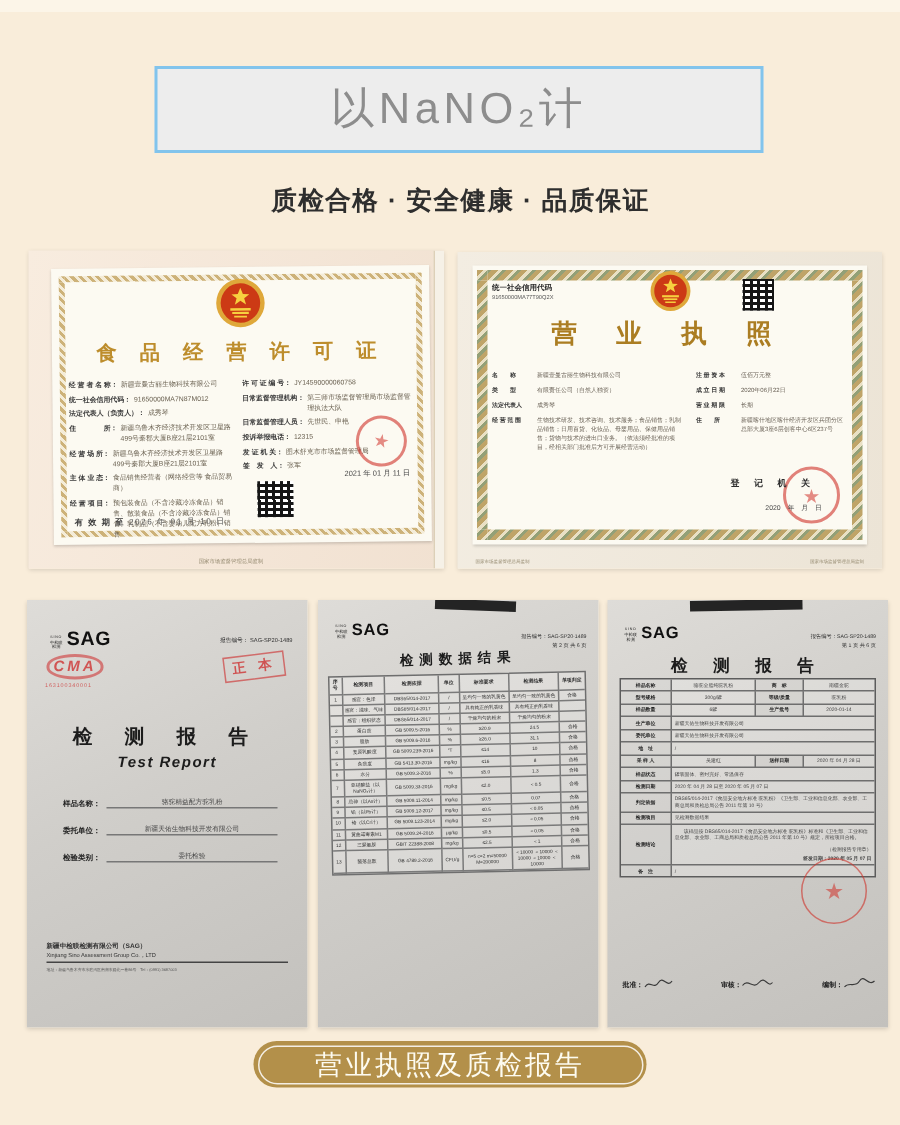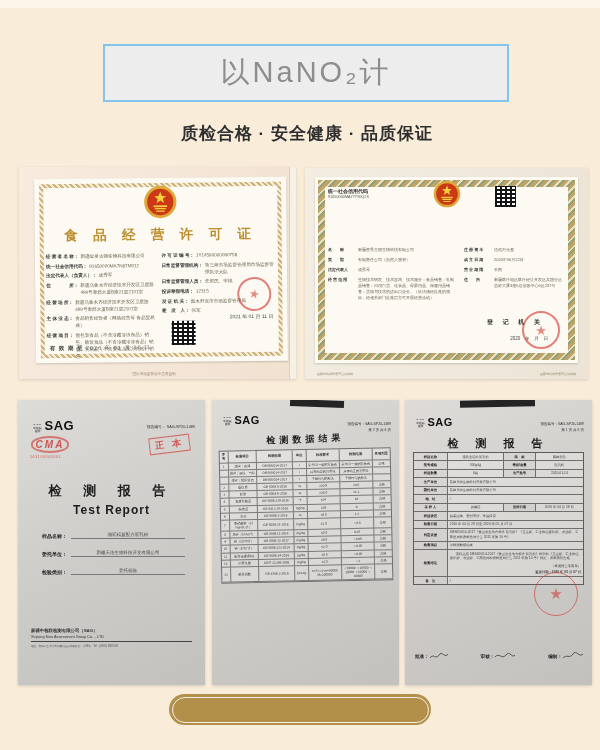--- a/index.html
+++ b/index.html
@@ -205,20 +205,21 @@
     <div class="emblem" style="top:3px;width:28px;height:28px;">
       <svg viewBox="0 0 40 40" width="28" height="28">
         <circle cx="20" cy="20" r="19" fill="#dfa83a"></circle>
           <circle cx="20" cy="20" r="15.5" fill="#cc3a15"></circle>
         <path d="M20 8 l2 5 5 .3 -4 3 1.4 5 -4.4-3 -4.4 3 1.4-5 -4-3 5-.3z" fill="#f7d03f"></path>
         <rect x="12" y="24" width="16" height="2" fill="#f7d03f"></rect>
           <rect x="13.5" y="27" width="13" height="1.6" fill="#f7d03f"></rect>
         <rect x="15" y="30" width="10" height="1.4" fill="#f7d03f"></rect>
       </svg>
     </div>
+    <div class="cert-title" style="top:34px;font-size:17px;letter-spacing:11px;color:#ab7d22;">营 业 执 照</div>
     <div class="qr" style="width:21px;height:21px;right:62px;top:9px;"></div>
     <div class="abs" style="right:14px;top:10px;width:44px;font-size:2.8px;color:#777;line-height:1.6;">
       <div></div>
         <div></div>
         <div></div>
         <div></div>
     </div>
     <div class="biz-cols">
       <div class="bcol l">
         <div class="brow">
@@ -274,21 +275,21 @@
     <span class="sag-text" style="font-size:13px;">SAG</span>
   </div>
   <div class="repno" style="right:10px;top:24px;font-size:3.8px;">
     <span>报告编号：</span>
     <span>SAG-SP20-1489</span>
   </div>
   <div class="cma">CMA</div>
   <div class="cma-no">163100340001</div>
   <div class="orig">正 本</div>
   <div class="rtitle" style="top:82px;font-size:13px;letter-spacing:9px;">检  测  报  告</div>
-  <div class="rtitle" style="top:103px;font-size:12px;font-weight:600;letter-spacing:1px;">Test Report</div>
+  <div class="rtitle" style="top:103px;font-size:10px;font-weight:600;letter-spacing:1px;font-style:italic;">Test Report</div>
   <div class="abs" style="left:0;right:0;top:132px;">
     <div class="r1row" style="position:relative;margin-bottom:11px;left:24px;width:143px;">
         <span class="fl">样品名称：</span>
         <span class="fv">骆驼精益配方驼乳粉</span>
       </div>
       <div class="r1row" style="position:relative;margin-bottom:11px;left:24px;width:143px;">
         <span class="fl">委托单位：</span>
         <span class="fv">新疆天佑生物科技开发有限公司</span>
       </div>
       <div class="r1row" style="position:relative;margin-bottom:11px;left:24px;width:143px;">
@@ -564,13 +565,14 @@
       <span>编制：</span>
       <svg width="22" height="9" viewBox="0 0 22 9">
           <path d="M1 6 C4 2 8 7 11 2 S17 6 21 2" fill="none" stroke="#3a3a3a" stroke-width=".8"></path>
         </svg>
     </span>
   </div>
 </div>
 
 <div class="abs pill">
   <span class="ring"></span>
+  <span>营业执照及质检报告</span>
 </div>
 
 </body></html>

